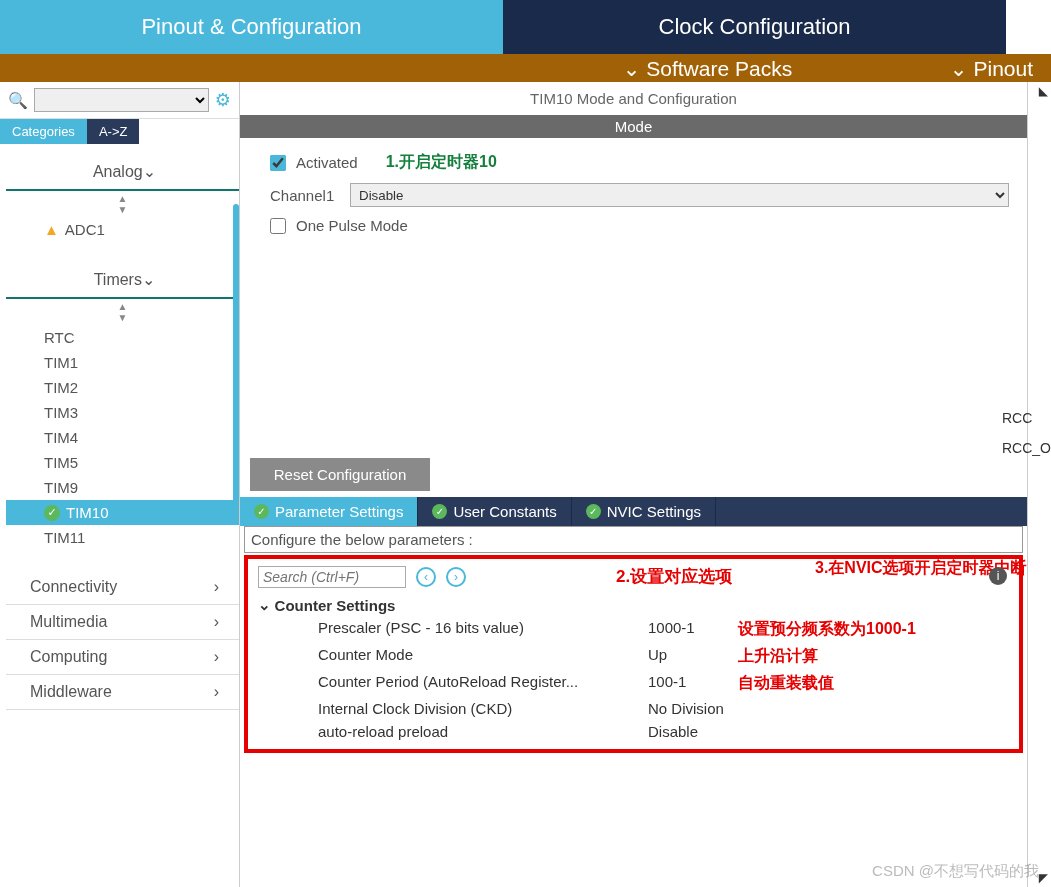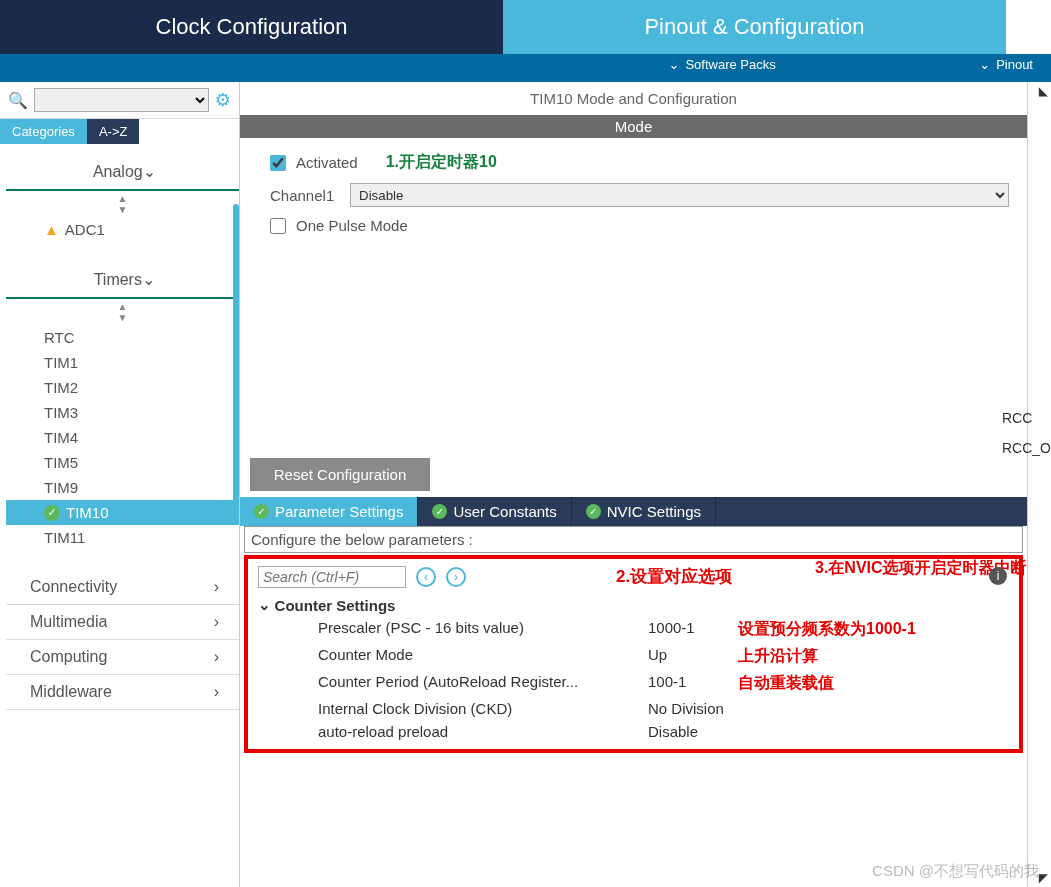--- a/index.html
+++ b/index.html
@@ -3,21 +3,21 @@
 <meta charset="utf-8">
 <style>
 * { box-sizing: border-box; margin: 0; padding: 0; font-family: Arial, sans-serif; }
 body { background: #fff; width: 1051px; height: 887px; overflow: hidden; position: relative; }
 
 .topnav { display: flex; height: 54px; background: #1a2a4a; }
 .topnav-tab { flex: 1; text-align: center; line-height: 54px; font-size: 22px; color: #fff; cursor: pointer; }
 .topnav-tab.active { background: #4ab8da; }
 .topnav-extra { width: 45px; background: #fff; }
 
-.subnav { display: flex; height: 28px; background: #0369a1; color: #fff; font-size: 13px; }
+.subnav { display: flex; height: 28px; background: #a16207; color: #fff; font-size: 21px; }
 .subnav-left { width: 483px; }
 .subnav-item { display: inline-block; padding: 3px 18px; cursor: pointer; }
 .subnav-chevron { margin-right: 6px; }
 .subnav-spacer { flex: 1; text-align: center; }
 
 .main { display: flex; height: 805px; }
 .sidebar { width: 240px; display: flex; flex-direction: column; border-right: 1px solid #ccc; }
 .search-row { display: flex; align-items: center; padding: 6px 8px; gap: 6px; border-bottom: 1px solid #ddd; }
 .search-row select { flex: 1; height: 24px; border: 1px solid #aaa; }
 .gear { color: #4ab8da; font-size: 18px; cursor: pointer; }
@@ -78,22 +78,22 @@
 .right-handle { position: absolute; top: 2px; right: 3px; font-size: 12px; color: #333; }
 .right-handle2 { position: absolute; bottom: 2px; right: 3px; font-size: 12px; color: #333; }
 
 .overflow-labels { position: absolute; right: -30px; top: 100px; font-size: 13px; color: #333; }
 .watermark { position: absolute; right: 12px; bottom: 6px; color: rgba(120,120,120,.5); font-size: 15px; }
 </style>
 </head>
 <body>
 
 <div class="topnav">
+  <div class="topnav-tab active">Pinout &amp; Configuration</div>
   <div class="topnav-tab" style="background:#1a2a4a">Clock Configuration</div>
-  <div class="topnav-tab active">Pinout &amp; Configuration</div>
   <div class="topnav-extra"></div>
 </div>
 
 <div class="subnav">
   <div class="subnav-left"></div>
   <div class="subnav-spacer">
     <span class="subnav-item"><span class="subnav-chevron">⌄</span><span>Software Packs</span></span>
   </div>
   <div>
     <span class="subnav-item"><span class="subnav-chevron">⌄</span><span>Pinout</span></span>

